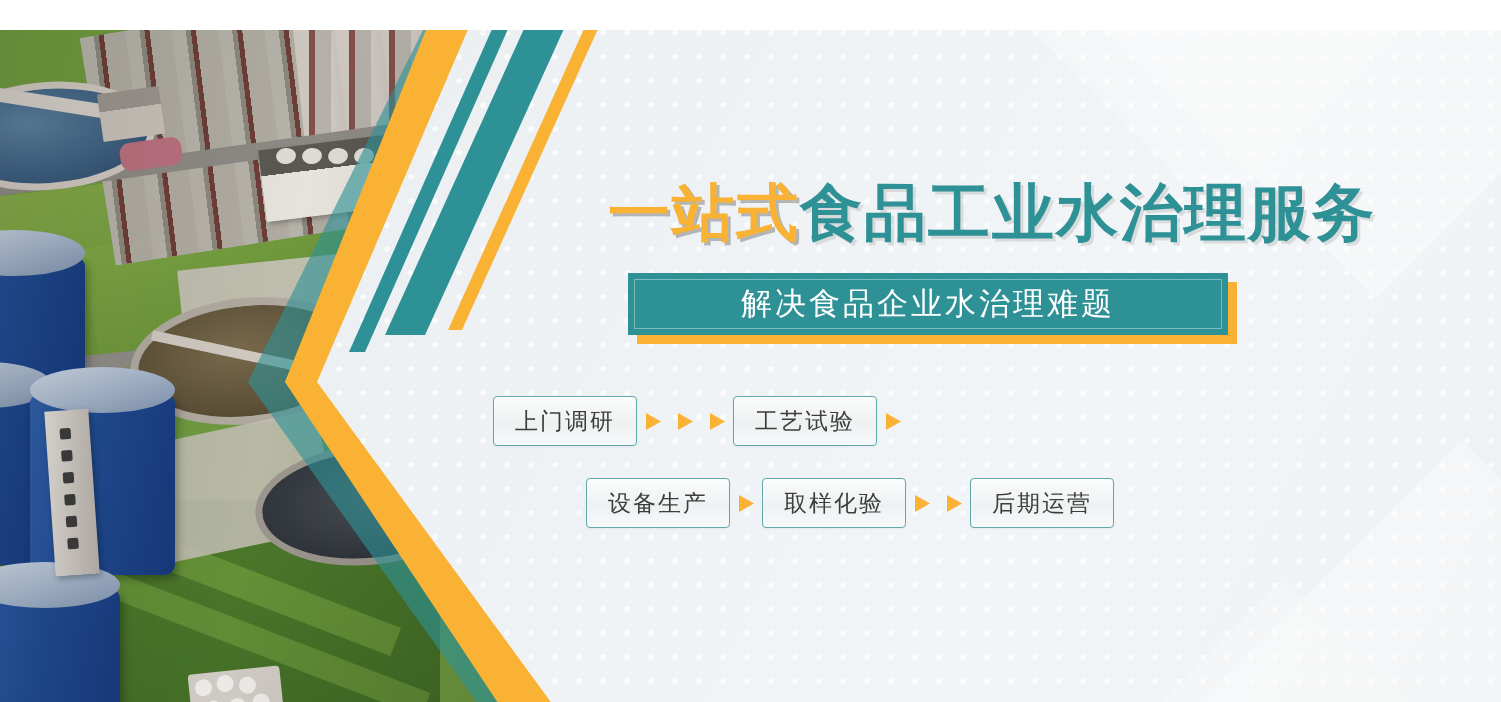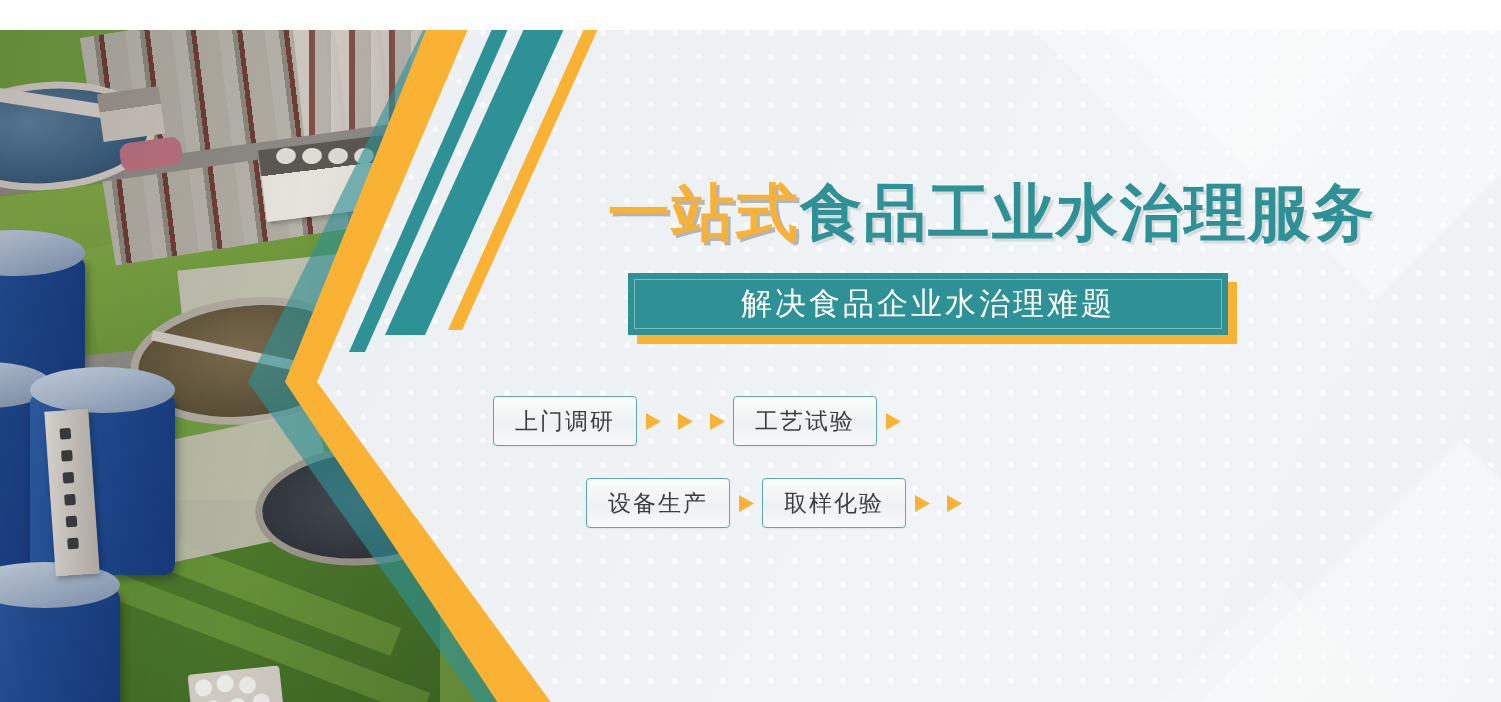--- a/index.html
+++ b/index.html
@@ -408,17 +408,20 @@
       <div class="arrow">
         <svg width="17" height="19" viewBox="0 0 17 19">
             <polygon points="1,1 16,9.5 1,18" fill="#F9B233"></polygon>
           </svg>
       </div>
       <div class="arrow">
         <svg width="17" height="19" viewBox="0 0 17 19">
             <polygon points="1,1 16,9.5 1,18" fill="#F9B233"></polygon>
           </svg>
       </div>
+      <div class="step">
+        <span>后期运营</span>
+      </div>
     </div>
 
   </div>
 
 </div>
 
 </body></html>

